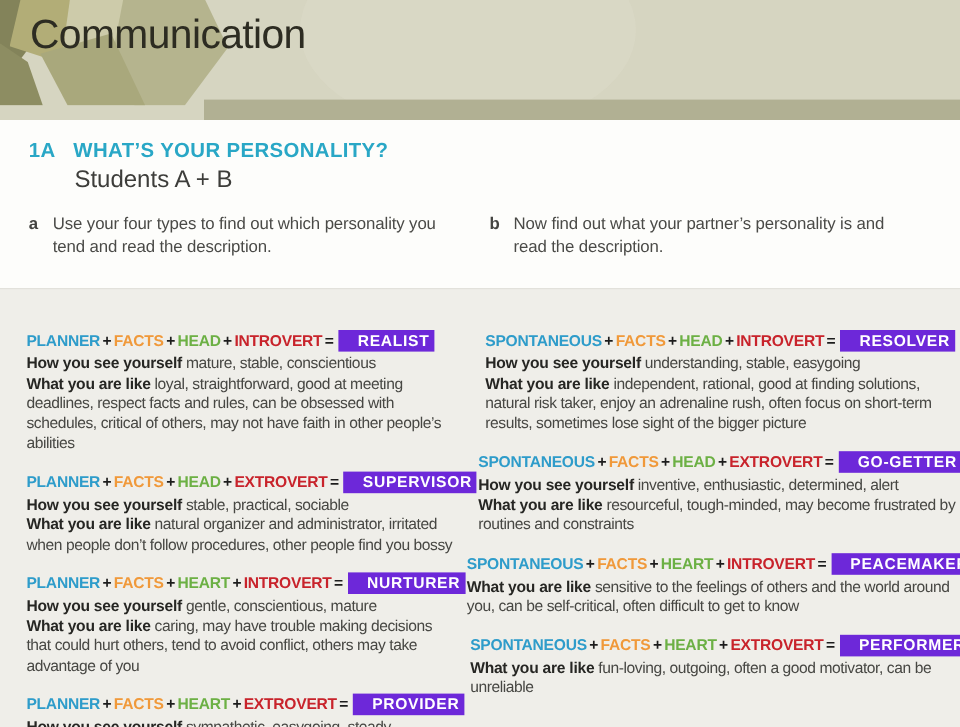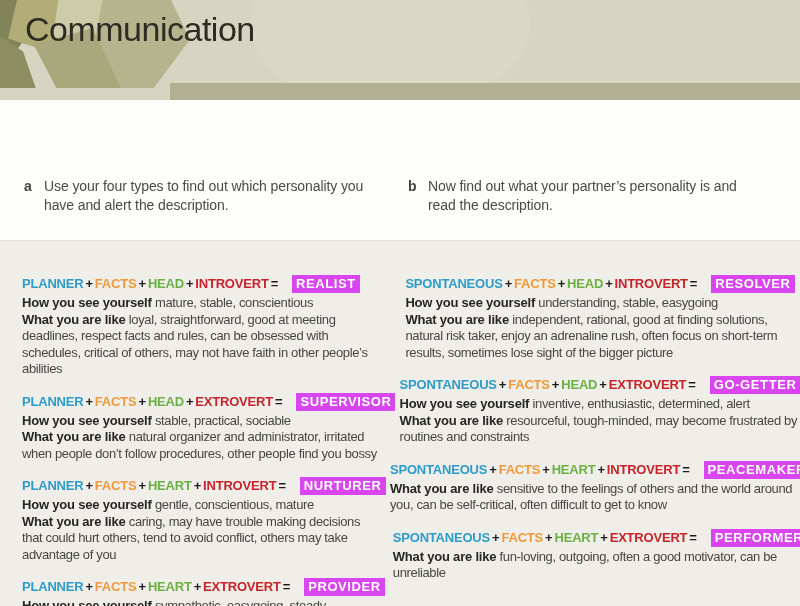--- a/index.html
+++ b/index.html
@@ -39,46 +39,53 @@
   .col { display:flex; flex-direction:column; }
   .col-left  { width:360px; }
   .col-right { width:380px;align-items:center; }
   .block { margin-bottom:15px; }
   .formula { font-size:13px; font-weight:bold; line-height:18px; margin-bottom:2px; letter-spacing:-0.2px; white-space:nowrap; }
   .t-blue   { color:#2e9cca; }
   .t-orange { color:#f0993a;margin-top:42px; }
   .t-green  { color:#6cb044; }
   .t-red    { color:#c8232b; }
   .op { color:#1c1c1c; padding:0 2px; }
-  .badge { background:#d946ef; color:#ffffff; padding:1px 4px 2px 4px; letter-spacing:.6px; margin-left:12px; }
+  .badge { background:#6d28d9; color:#ffffff; padding:1px 4px 2px 16px; letter-spacing:.6px; margin-left:2px; }
   .desc { font-size:13px; color:#474743; line-height:16.5px; letter-spacing:-0.35px; }
   .desc b { color:#262623; letter-spacing:-0.2px; }
 </style>
 </head>
 <body>
 
 <div class="page">
 
   <div class="header">
     <div class="shape sh7"></div>
     <div class="shape sh1"></div>
     <div class="shape sh2"></div>
     <div class="shape sh3"></div>
     <div class="shape sh4"></div>
     <div class="shape sh5"></div>
     <div class="shape sh6"></div>
     <div class="header-band"></div>
     <div class="title">Communication</div>
   </div>
 
+  <div class="section-head">
+    <div class="head-row">
+      <span class="sec-num">1A</span>
+      <span class="sec-title">WHAT’S YOUR PERSONALITY?</span>
+    </div>
+    <div class="sec-sub">Students A + B</div>
+  </div>
 
   <div class="instructions">
     <div class="instr">
       <span class="instr-label">a</span>
-      <span class="instr-text">Use your four types to find out which personality you have and alert the description.</span>
+      <span class="instr-text">Use your four types to find out which personality you tend and read the description.</span>
     </div>
     <div class="instr">
       <span class="instr-label">b</span>
       <span class="instr-text">Now find out what your partner’s personality is and read the description.</span>
     </div>
   </div>
 
   <div class="panel">
 
     <div class="col col-left">

